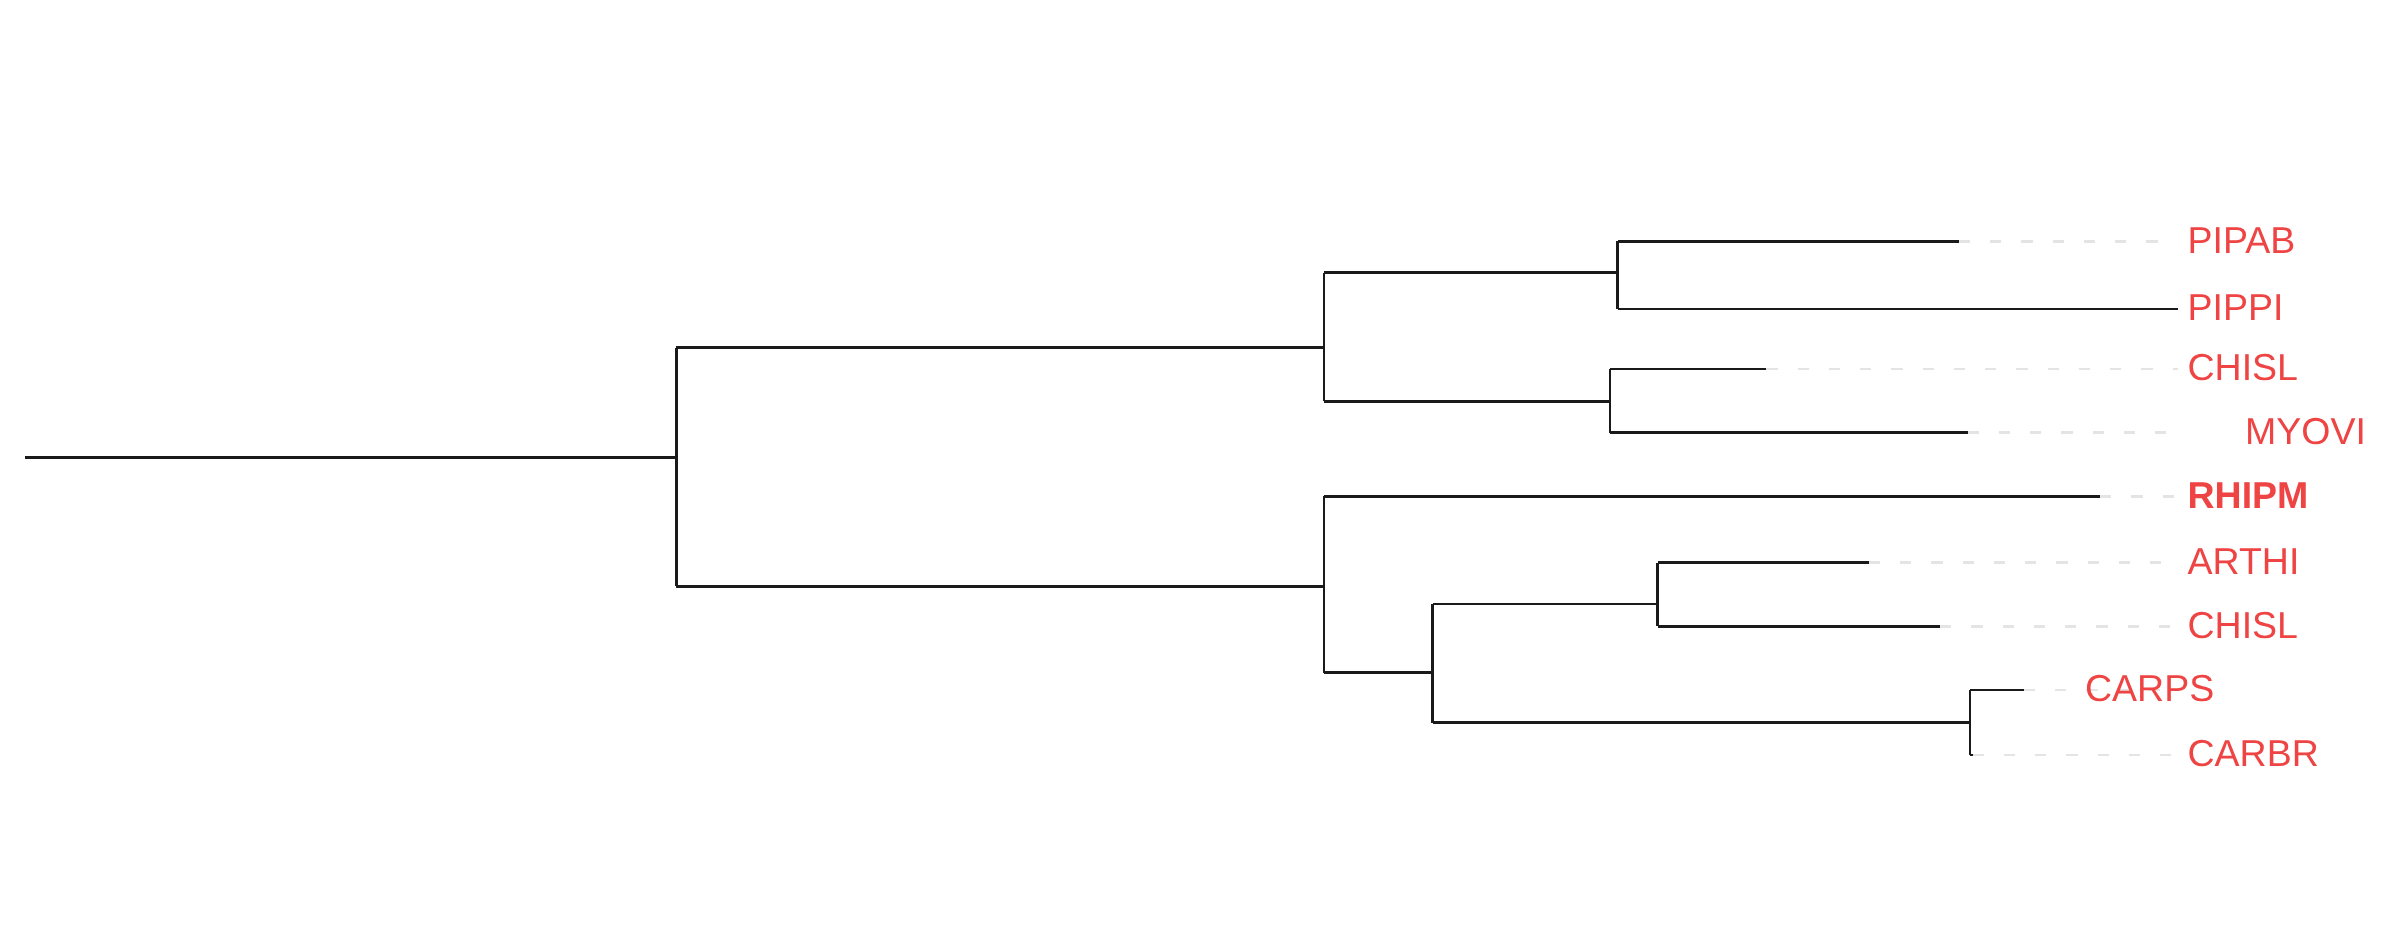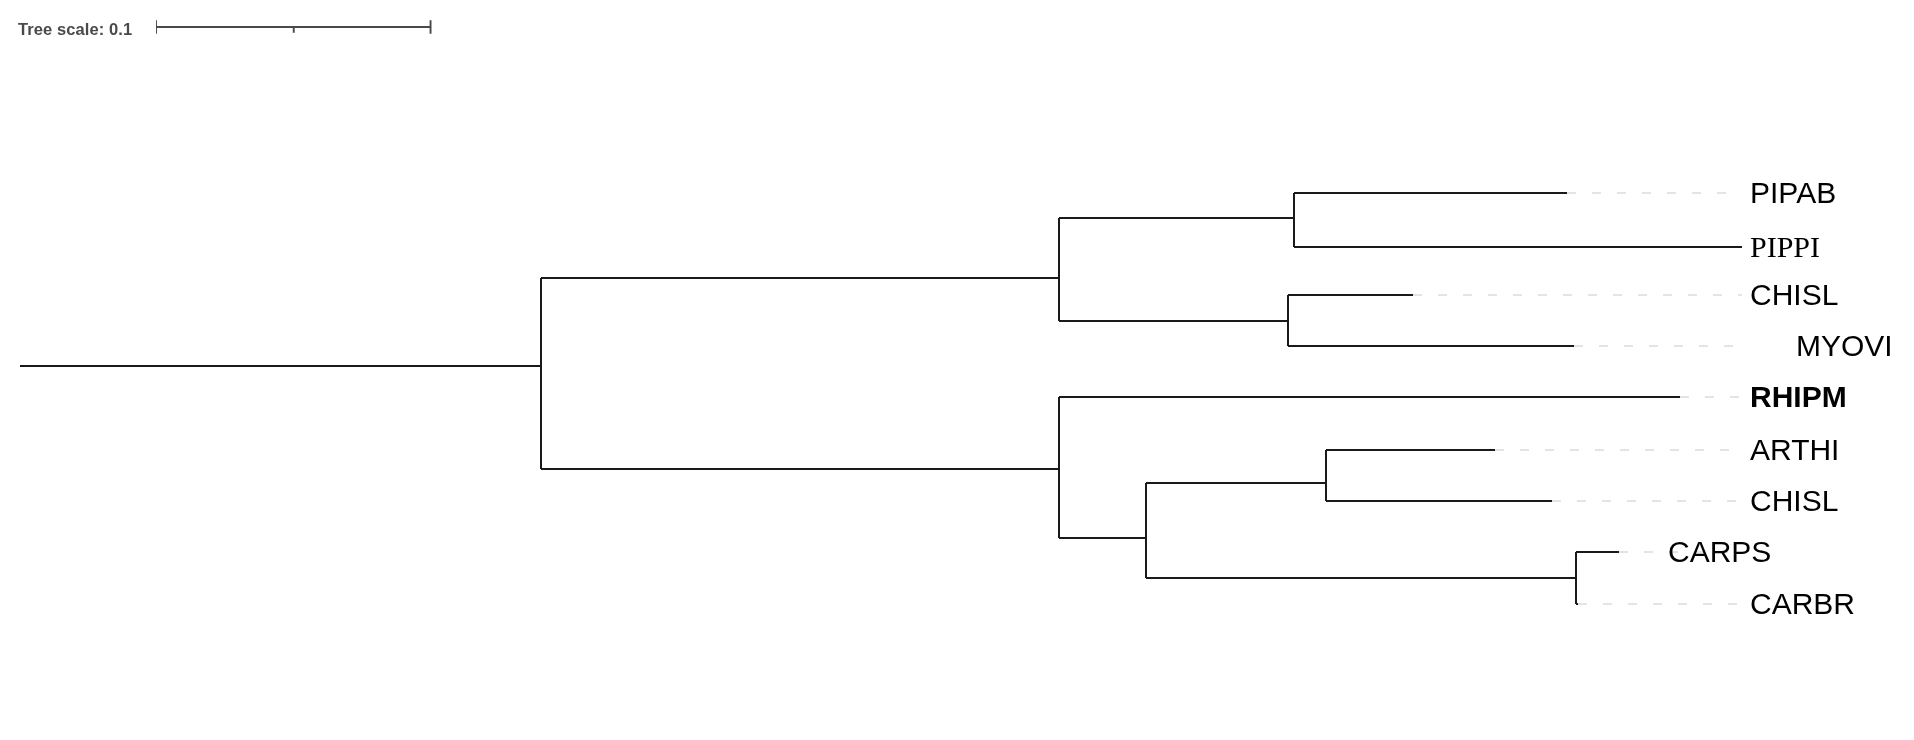--- a/index.html
+++ b/index.html
@@ -41,45 +41,32 @@
     position: relative;
   }
   .tree-svg {
     position: absolute;
     left: 0;
     top: 0;
   }
   .leaf-label {
     position: absolute;
     font-size: 30px;
-    color: #000000;
+    color: #ef4444;
     font-family: "Liberation Sans", sans-serif;
     white-space: nowrap;
     line-height: 1;
     transform: translateY(-50%);
   }
 </style>
 </head>
 <body>
 
 <div id="stage">
 
-  <div id="scale-legend">
-    <span id="scale-label">Tree scale: 0.1</span>
-    <span id="scale-bar-wrap">
-      <svg id="scale-bar-svg" width="289" height="26" viewBox="0 0 300 26">
-        <g id="scale-bar-group" stroke="#4a4a4a" stroke-width="2" fill="none">
-            <line x1="0" y1="13" x2="285" y2="13"></line>
-            <line x1="0" y1="6" x2="0" y2="20"></line>
-            <line x1="285" y1="6" x2="285" y2="20"></line>
-            <line x1="143" y1="13" x2="143" y2="19"></line>
-          </g>
-      </svg>
-    </span>
-  </div>
 
   <svg class="tree-svg" id="tree-svg" width="1914" height="740" viewBox="0 0 1914 740">
     <g id="dash-layer">
         <line x1="1567" y1="193" x2="1742" y2="193" stroke="#e4e4e4" stroke-width="2" stroke-dasharray="9 16" shape-rendering="crispEdges"></line>
         <line x1="1742" y1="247" x2="1742" y2="247" stroke="#e4e4e4" stroke-width="2" stroke-dasharray="9 16" shape-rendering="crispEdges"></line>
         <line x1="1413" y1="295" x2="1742" y2="295" stroke="#e4e4e4" stroke-width="2" stroke-dasharray="9 16" shape-rendering="crispEdges"></line>
         <line x1="1574" y1="346" x2="1742" y2="346" stroke="#e4e4e4" stroke-width="2" stroke-dasharray="9 16" shape-rendering="crispEdges"></line>
         <line x1="1680" y1="397" x2="1742" y2="397" stroke="#e4e4e4" stroke-width="2" stroke-dasharray="9 16" shape-rendering="crispEdges"></line>
         <line x1="1495" y1="450" x2="1742" y2="450" stroke="#e4e4e4" stroke-width="2" stroke-dasharray="9 16" shape-rendering="crispEdges"></line>
         <line x1="1552" y1="501" x2="1742" y2="501" stroke="#e4e4e4" stroke-width="2" stroke-dasharray="9 16" shape-rendering="crispEdges"></line>
@@ -111,21 +98,21 @@
         <line x1="1059" y1="397" x2="1680" y2="397" stroke="#1a1a1a" stroke-width="2" shape-rendering="crispEdges"></line>
         <line x1="1326" y1="450" x2="1495" y2="450" stroke="#1a1a1a" stroke-width="2" shape-rendering="crispEdges"></line>
         <line x1="1326" y1="501" x2="1552" y2="501" stroke="#1a1a1a" stroke-width="2" shape-rendering="crispEdges"></line>
         <line x1="1576" y1="552" x2="1619" y2="552" stroke="#1a1a1a" stroke-width="2" shape-rendering="crispEdges"></line>
         <line x1="1576" y1="604" x2="1578" y2="604" stroke="#1a1a1a" stroke-width="2" shape-rendering="crispEdges"></line>
       </g>
   </svg>
 
   <div id="labels-layer">
       <div class="leaf-label" style="left: 1750px; top: 193px;">PIPAB</div>
-      <div class="leaf-label" style="left: 1750px; top: 247px; font-family: Liberation Serif, serif;">PIPPI</div>
+      <div class="leaf-label" style="left: 1750px; top: 247px;">PIPPI</div>
       <div class="leaf-label" style="left: 1750px; top: 295px;">CHISL</div>
       <div class="leaf-label" style="left: 1750px; top: 346px; margin-left: 46px;">MYOVI</div>
       <div class="leaf-label" style="left: 1750px; top: 397px; font-weight: bold;">RHIPM</div>
       <div class="leaf-label" style="left: 1750px; top: 450px;">ARTHI</div>
       <div class="leaf-label" style="left: 1750px; top: 501px; text-align: right;">CHISL</div>
       <div class="leaf-label" style="left: 1668px; top: 552px;">CARPS</div>
       <div class="leaf-label" style="left: 1750px; top: 604px;">CARBR</div>
     </div>
 
 </div>

